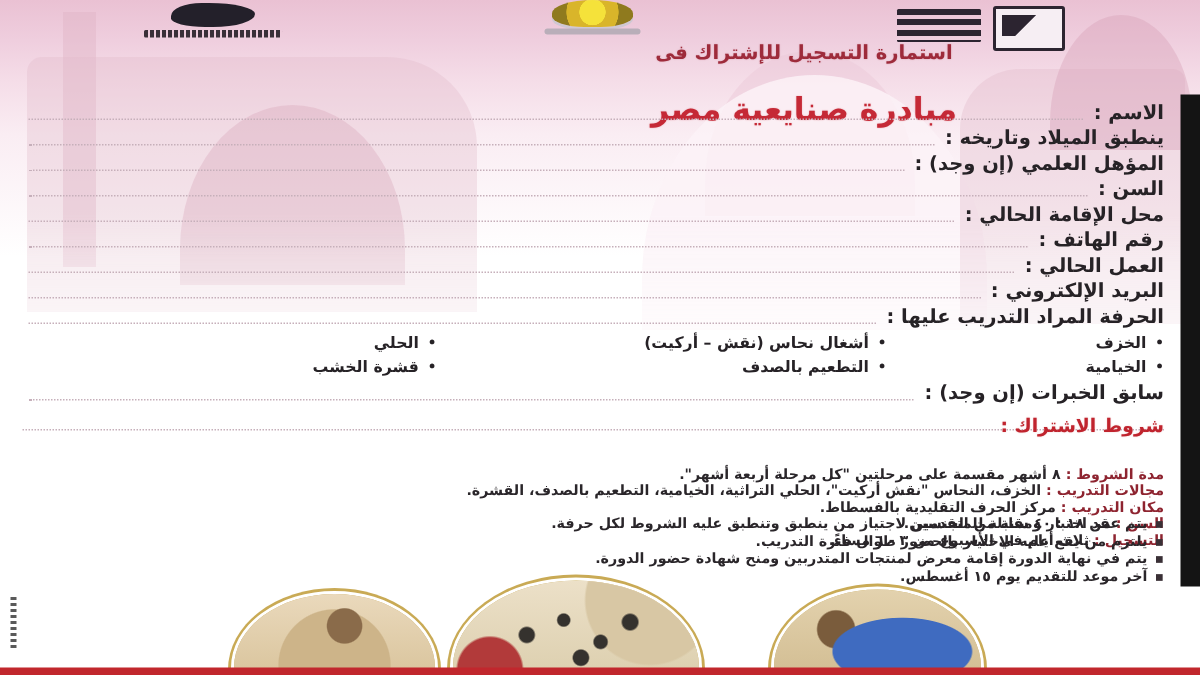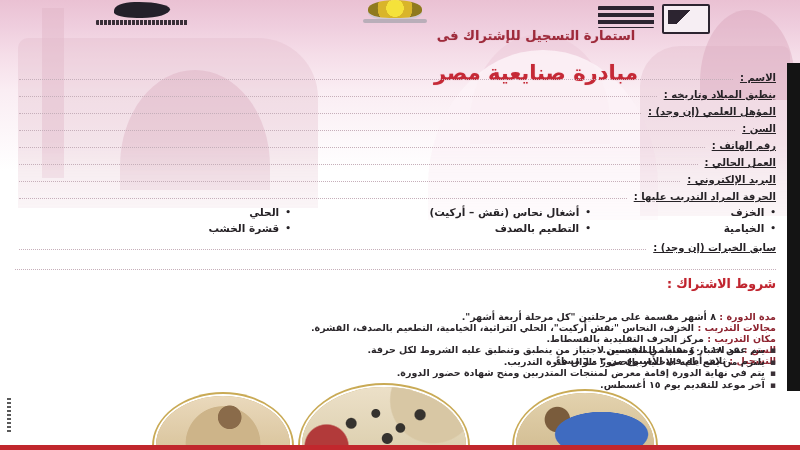--- a/index.html
+++ b/index.html
@@ -36,21 +36,21 @@
   .cultural-fund-logo .emblem:after{content:"";position:absolute;left:4px;top:4px;right:4px;bottom:8px;background:linear-gradient(135deg,#2c2430 45%,transparent 46%);}
 
   
   .title-block{position:absolute;left:408px;top:28px;width:256px;text-align:center;direction:rtl;}
   .title-line1{font-size:13px;font-weight:bold;color:#9e2b3b;letter-spacing:.5px;text-shadow:0 0 1px rgba(158,43,59,.35);}
   .title-line2{font-size:21px;font-weight:bold;color:#c52936;margin-top:18px;letter-spacing:1px;text-shadow:0 0 1px rgba(197,41,54,.4);}
 
   
   .form-area{position:absolute;left:15px;right:24px;top:66px;direction:rtl;}
   .frow{display:flex;align-items:flex-end;height:17px;}
-  .flabel{font-size:10px;font-weight:bold;color:#262226;white-space:nowrap;text-decoration:underline;}
+  .flabel{font-size:13px;font-weight:bold;color:#262226;white-space:nowrap;}
   .dots{flex:1;border-bottom:1px dotted #c6afba;margin-left:4px;margin-right:7px;margin-bottom:3px;}
   .craft-row .flabel{color:#262226;}
   .options{display:grid;grid-template-columns:185px 300px 1fr;direction:rtl;margin-top:2px;}
   .opt{font-size:10.5px;font-weight:bold;color:#262226;height:16px;display:flex;align-items:center;gap:6px;}
   .bullet{font-size:9px;line-height:1;}
   .extra-line{border-bottom:1px dotted #c6afba;height:16px;}
 
   
   .conditions{position:absolute;right:24px;left:160px;top:276px;direction:rtl;text-align:right;}
   .cond-heading{font-size:12.5px;font-weight:bold;color:#c0242e;margin-bottom:20px;text-shadow:0 0 1px rgba(192,36,46,.3);}
@@ -134,20 +134,24 @@
     </div>
     <div class="frow">
       <span class="flabel">المؤهل العلمي (إن وجد) :</span>
         <span class="dots"></span>
     </div>
     <div class="frow">
       <span class="flabel">السن :</span>
         <span class="dots"></span>
     </div>
     <div class="frow">
+      <span class="flabel">محل الإقامة الحالي :</span>
+        <span class="dots"></span>
+    </div>
+    <div class="frow">
       <span class="flabel">رقم الهاتف :</span>
         <span class="dots"></span>
     </div>
     <div class="frow">
       <span class="flabel">العمل الحالي :</span>
         <span class="dots"></span>
     </div>
     <div class="frow">
       <span class="flabel">البريد الإلكتروني :</span>
         <span class="dots"></span>
@@ -188,21 +192,21 @@
     <div class="frow">
       <span class="flabel">سابق الخبرات (إن وجد) :</span>
         <span class="dots"></span>
     </div>
     <div class="extra-line"></div>
   </div>
 
   <div class="conditions">
     <div class="cond-heading">شروط الاشتراك :</div>
     <div class="cond-line">
-      <span class="cond-label">مدة الدورة :</span> <span>٨ أشهر مقسمة على مرحلتين "كل مرحلة أربعة أشهر".</span>
+      <span class="cond-label">مدة الشروط :</span> <span>٨ أشهر مقسمة على مرحلتين "كل مرحلة أربعة أشهر".</span>
     </div>
     <div class="cond-line">
       <span class="cond-label">مجالات التدريب :</span> <span>الخزف، النحاس "نقش أركيت"، الحلي التراثية، الخيامية، التطعيم بالصدف، القشرة.</span>
     </div>
     <div class="cond-line">
       <span class="cond-label">مكان التدريب :</span> <span>مركز الحرف التقليدية بالفسطاط.</span>
     </div>
     <div class="cond-line">
       <span class="cond-label">السن :</span> <span>من ١٨ : ٤٠ سنة من الجنسين.</span>
     </div>

